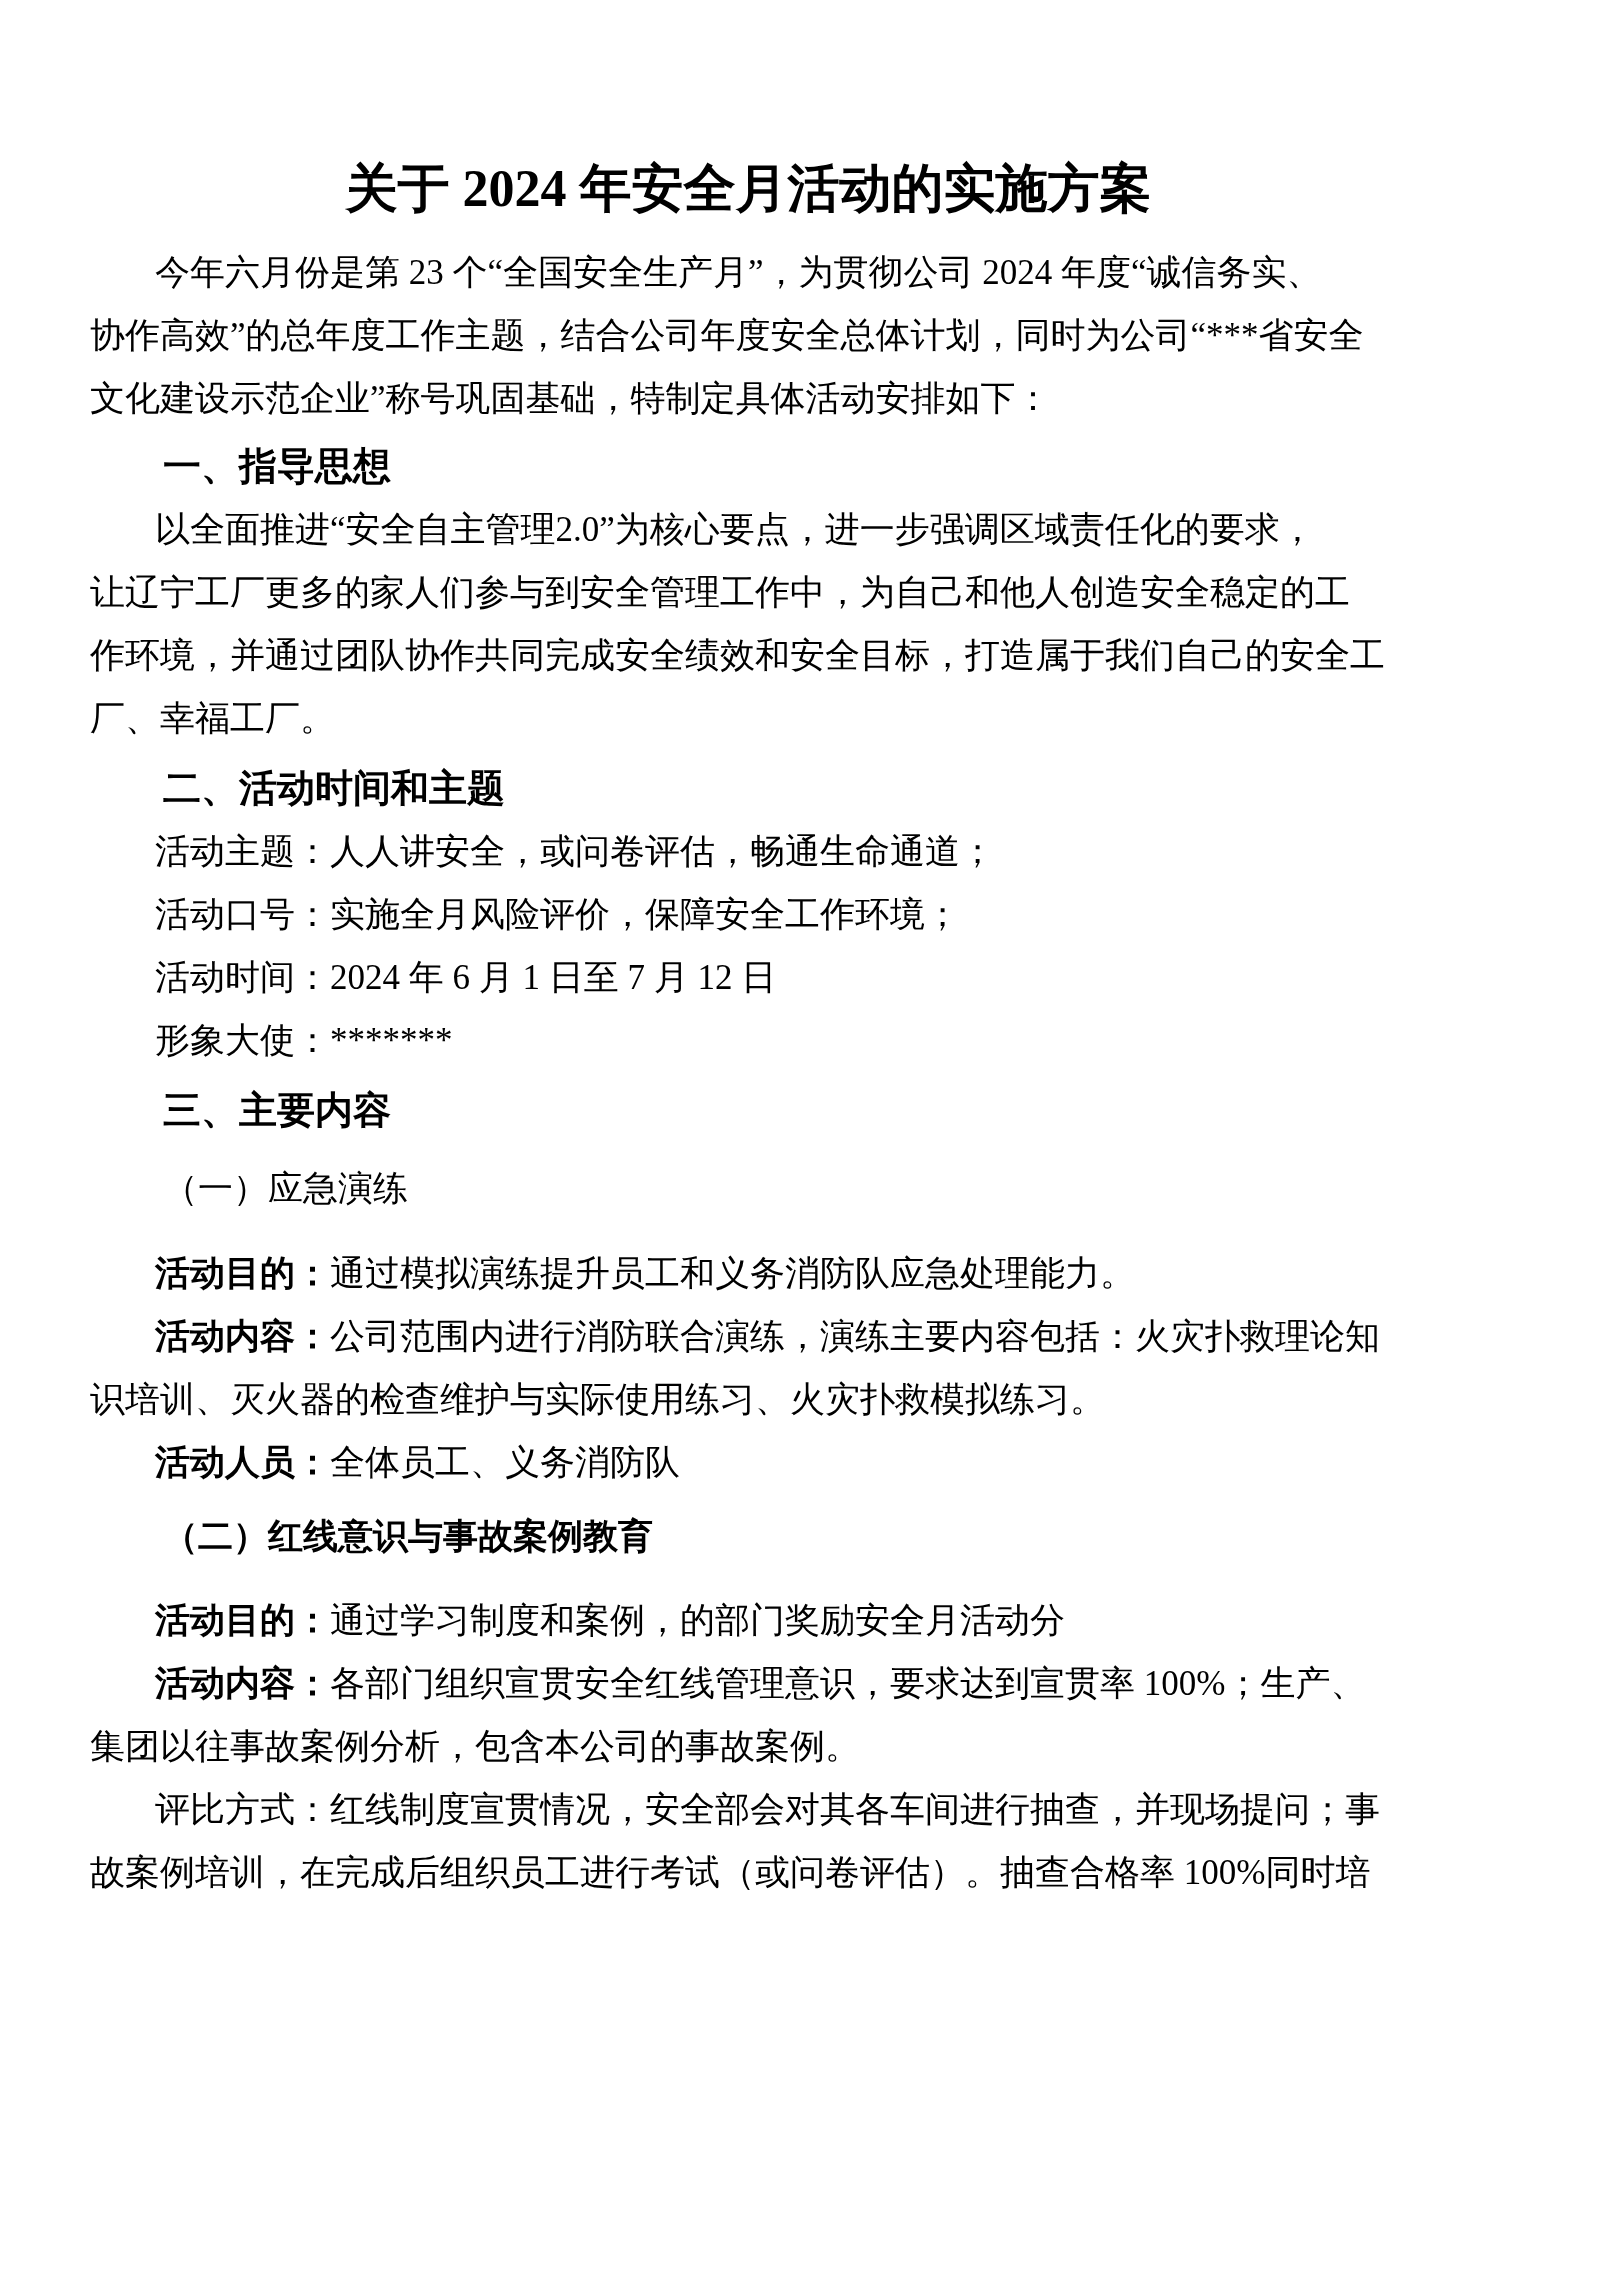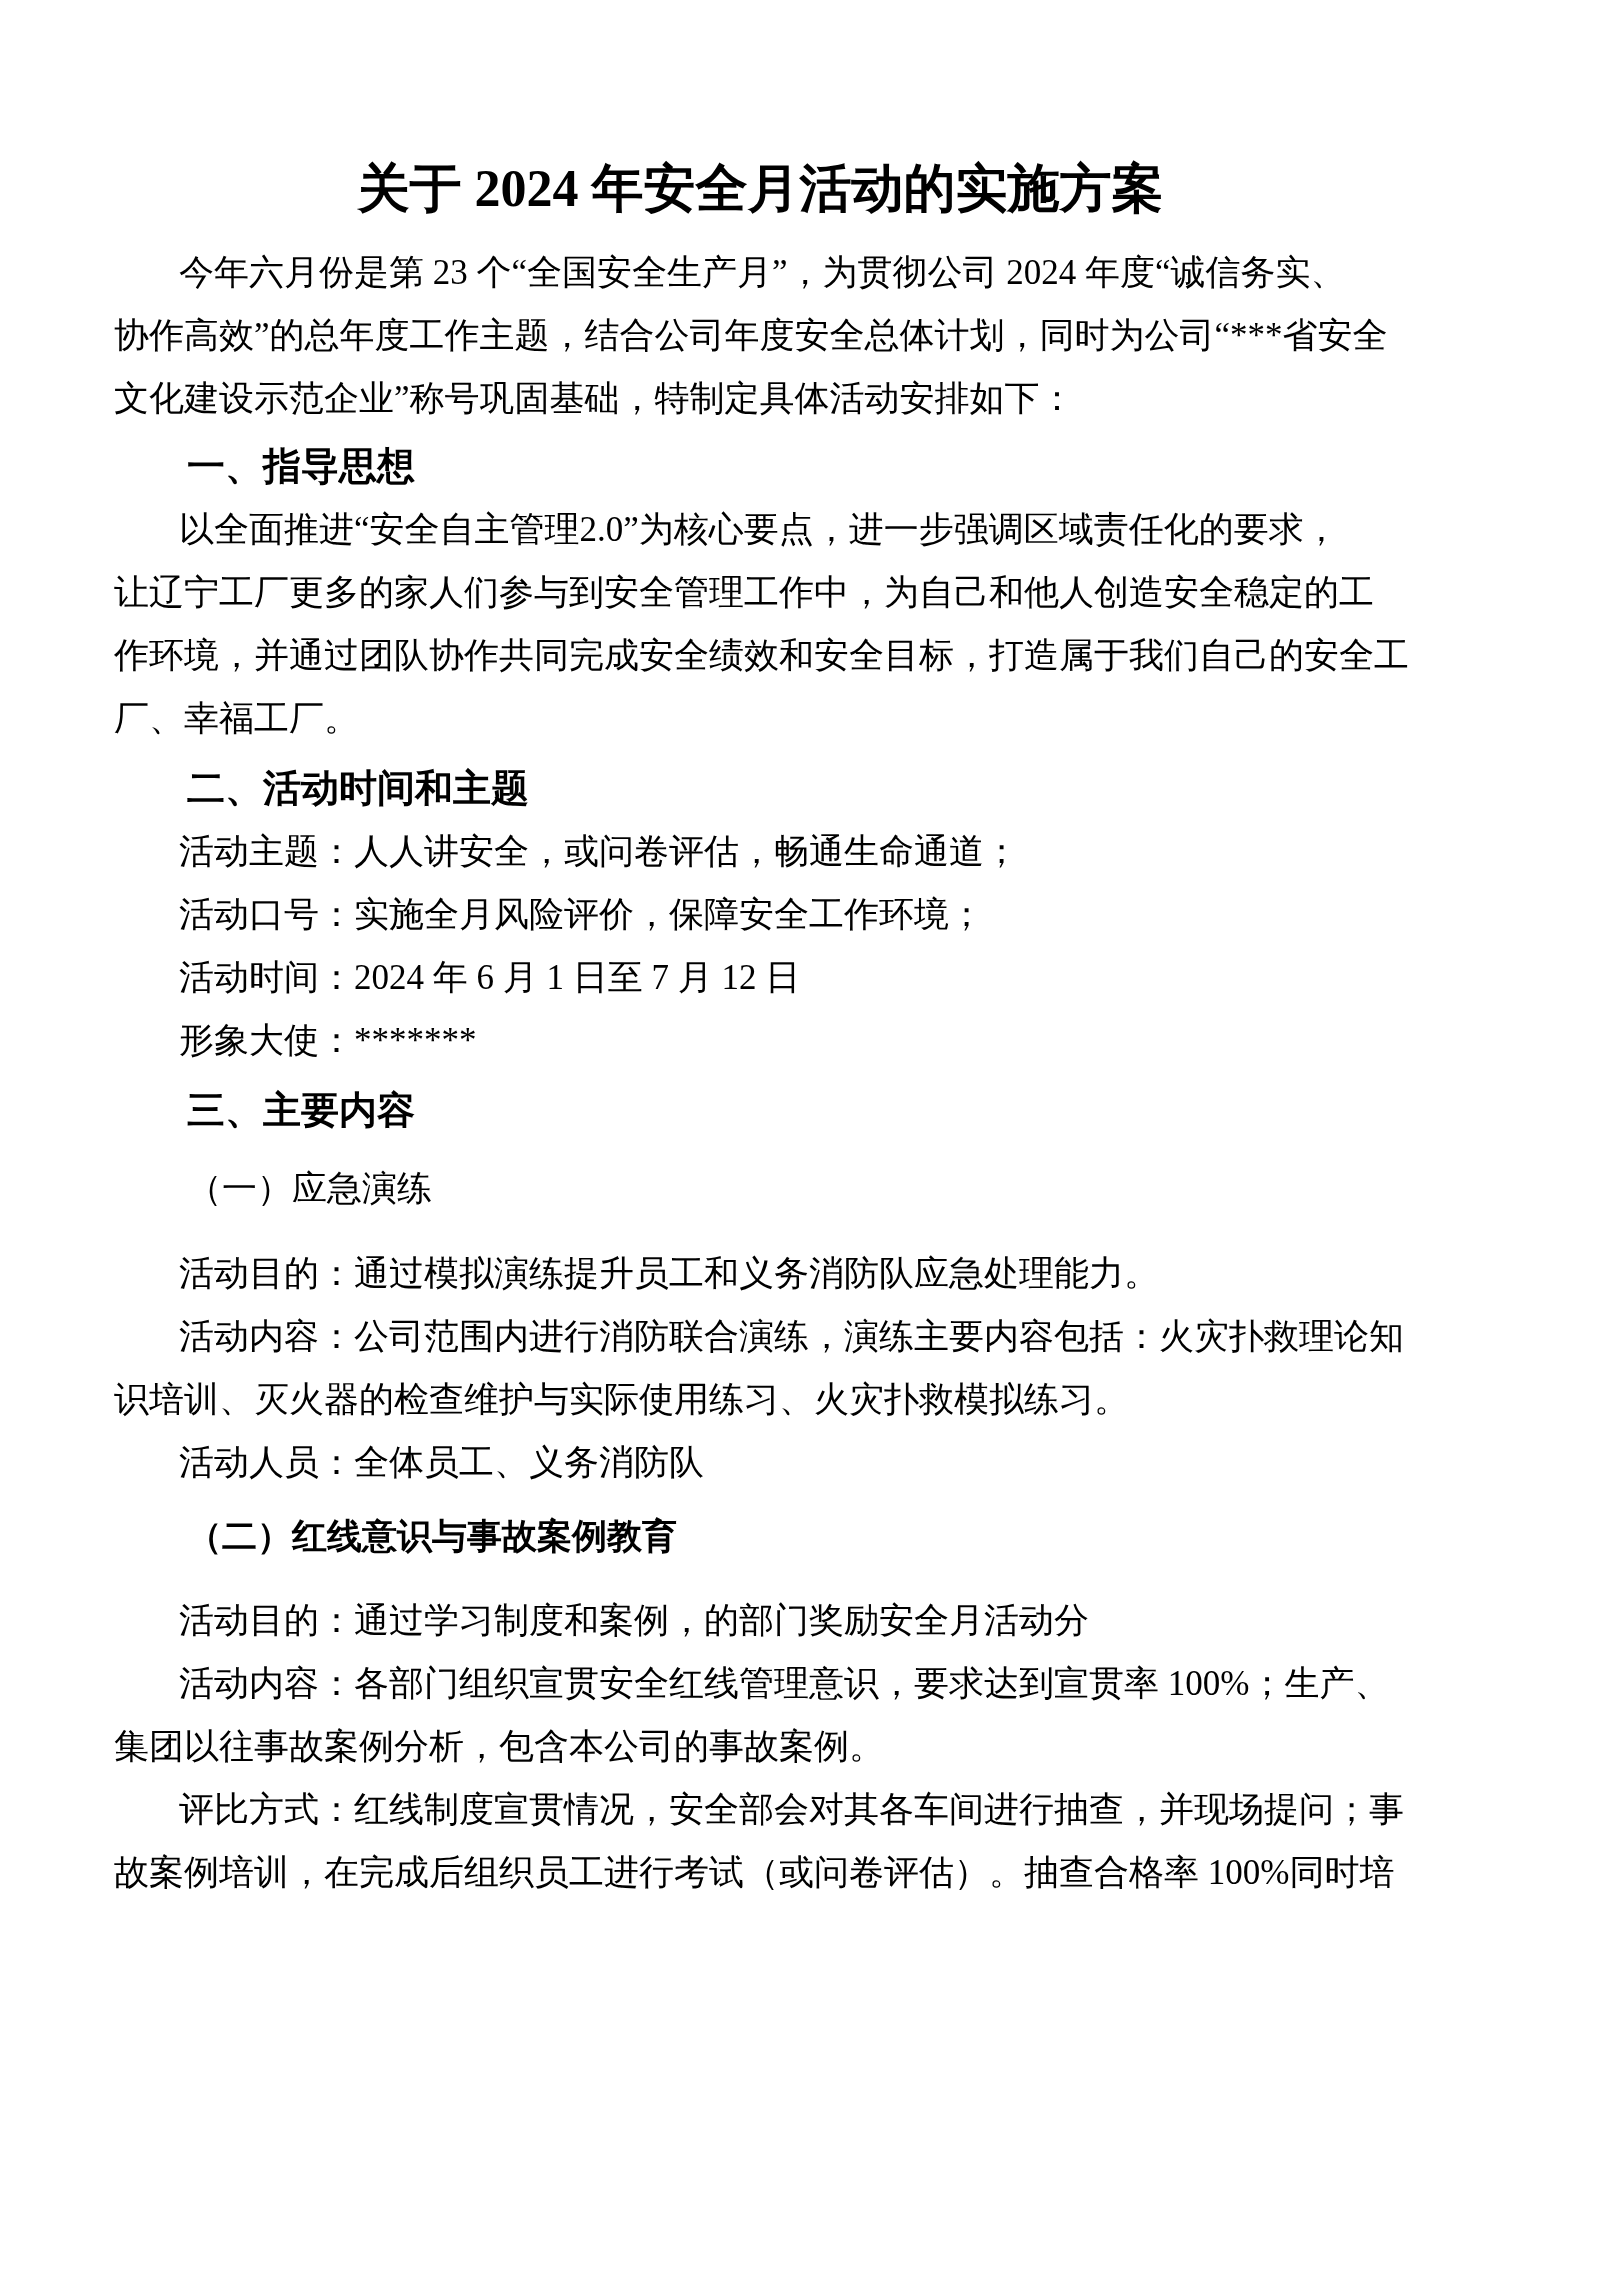--- a/index.html
+++ b/index.html
@@ -7,41 +7,41 @@
     padding: 0;
     background: #ffffff;
   }
   .page {
     position: relative;
     box-sizing: border-box;
     width: 1623px;
     height: 2295px;
     background: #ffffff;
     color: #000000;
-    padding: 0 216px 0 114px;
+    padding: 0 216px 0 90px;
     overflow: hidden;
     font-family: "Liberation Serif", serif;
   }
   .doc-title {
     margin-top: 156px;
     font-size: 52px;
     line-height: 65px;
     font-weight: 700;
     text-align: center;
     white-space: nowrap;
     font-family: "Liberation Serif", serif;
   }
   .line {
     font-size: 35px;
     line-height: 63px;
     white-space: nowrap;
     font-family: "Liberation Serif", serif;
   }
   .ind { padding-left: 65px; }
-  .lbl { font-weight: 400; }
+  .lbl { font-weight: 700; }
   .h {
     font-size: 38px;
     line-height: 63px;
     font-weight: 700;
     padding-left: 73px;
     white-space: nowrap;
     font-family: "Liberation Sans", sans-serif;
   }
   .subhead {
     font-size: 35px;

